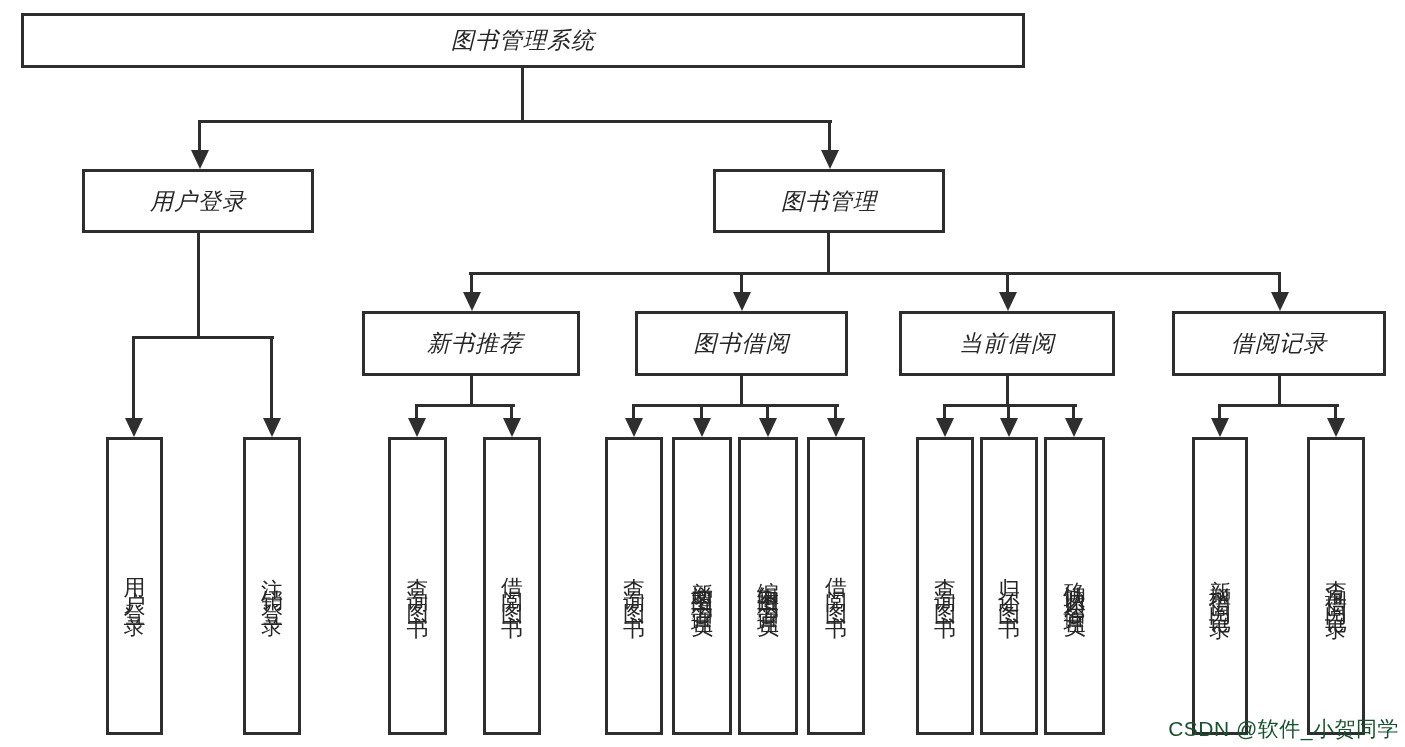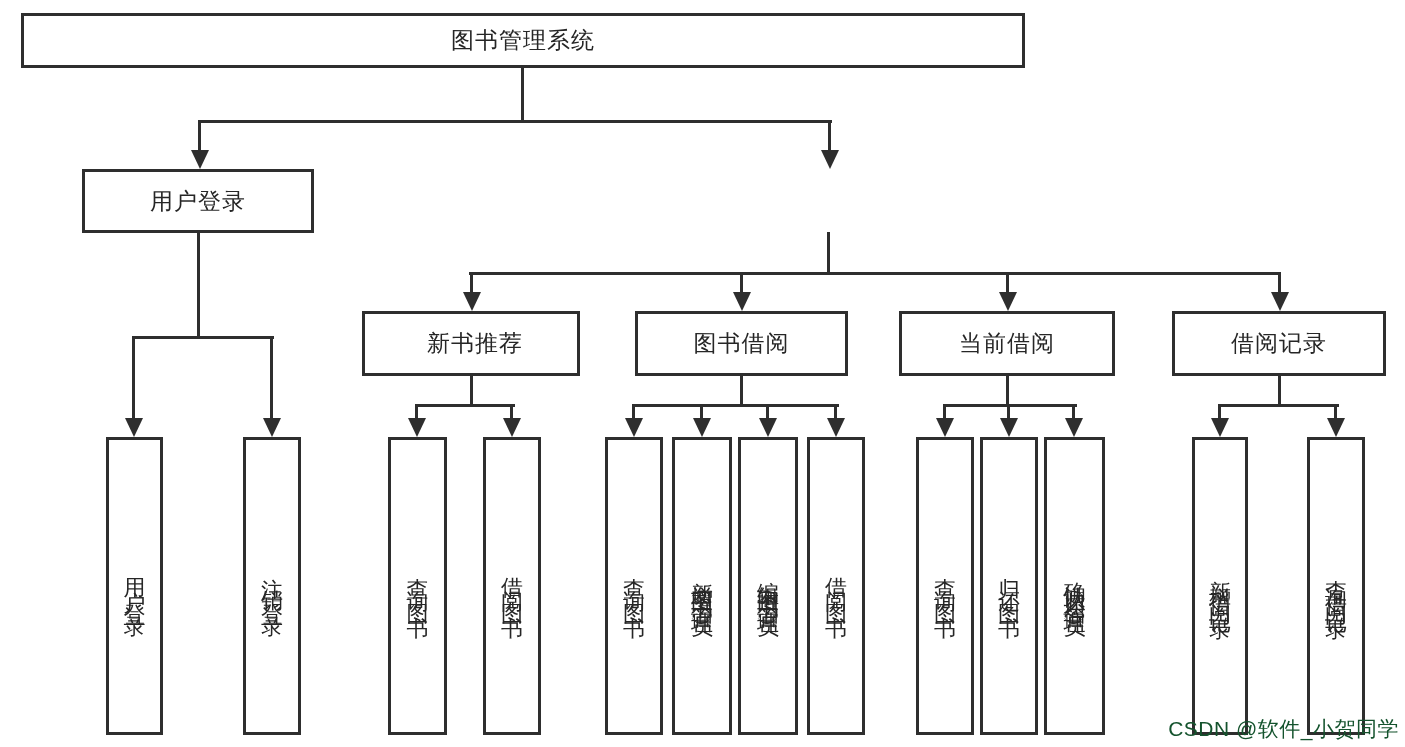--- a/index.html
+++ b/index.html
@@ -2,21 +2,21 @@
 <html><head>
 <meta charset="utf-8">
 <style>
   html,body{margin:0;padding:0;background:#ffffff;}
   .canvas{position:relative;width:1405px;height:747px;background:#ffffff;
           font-family:"Liberation Sans", sans-serif;overflow:hidden;}
 
   
   .node{position:absolute;box-sizing:border-box;border:3px solid #2e2e2e;background:#ffffff;
         display:flex;align-items:center;justify-content:center;color:#262626;}
-  .h-node span{font-size:23px;letter-spacing:1px;white-space:nowrap;}
+  .h-node span{font-size:23px;letter-spacing:1px;white-space:nowrap;font-style:italic;}
   .v-node .vtext{writing-mode:vertical-rl;text-orientation:mixed;font-size:22px;line-height:1;}
   .ls-a{letter-spacing:13px;}   
   .ls-b{letter-spacing:8px;}    
   .ls-c{letter-spacing:5px;}    
 
   
   .ln{position:absolute;background:#2e2e2e;}
   .ar{position:absolute;background:#2e2e2e;width:3px;}
   .ar::after{content:"";position:absolute;left:50%;transform:translateX(-50%);top:100%;
              width:0;height:0;border:9px solid transparent;border-bottom:0;
@@ -64,20 +64,23 @@
   <div class="ar" style="left:1072px;top:404px;height:14px;"></div>
   <div class="ar" style="left:1218px;top:404px;height:14px;"></div>
   <div class="ar" style="left:1334px;top:404px;height:14px;"></div>
 
   <div class="node h-node" style="left:21px;top:13px;width:1004px;height:55px;">
     <span>图书管理系统</span>
   </div>
 
   <div class="node h-node" style="left:82px;top:169px;width:232px;height:64px;">
     <span>用户登录</span>
+  </div>
+  <div class="node h-node" style="left:713px;top:169px;width:232px;height:64px;">
+    <span>图书管理</span>
   </div>
 
   <div class="node h-node" style="left:362px;top:311px;width:218px;height:65px;padding-left:8px;">
     <span>新书推荐</span>
   </div>
   <div class="node h-node" style="left:635px;top:311px;width:213px;height:65px;">
     <span>图书借阅</span>
   </div>
   <div class="node h-node" style="left:899px;top:311px;width:216px;height:65px;">
     <span>当前借阅</span>

